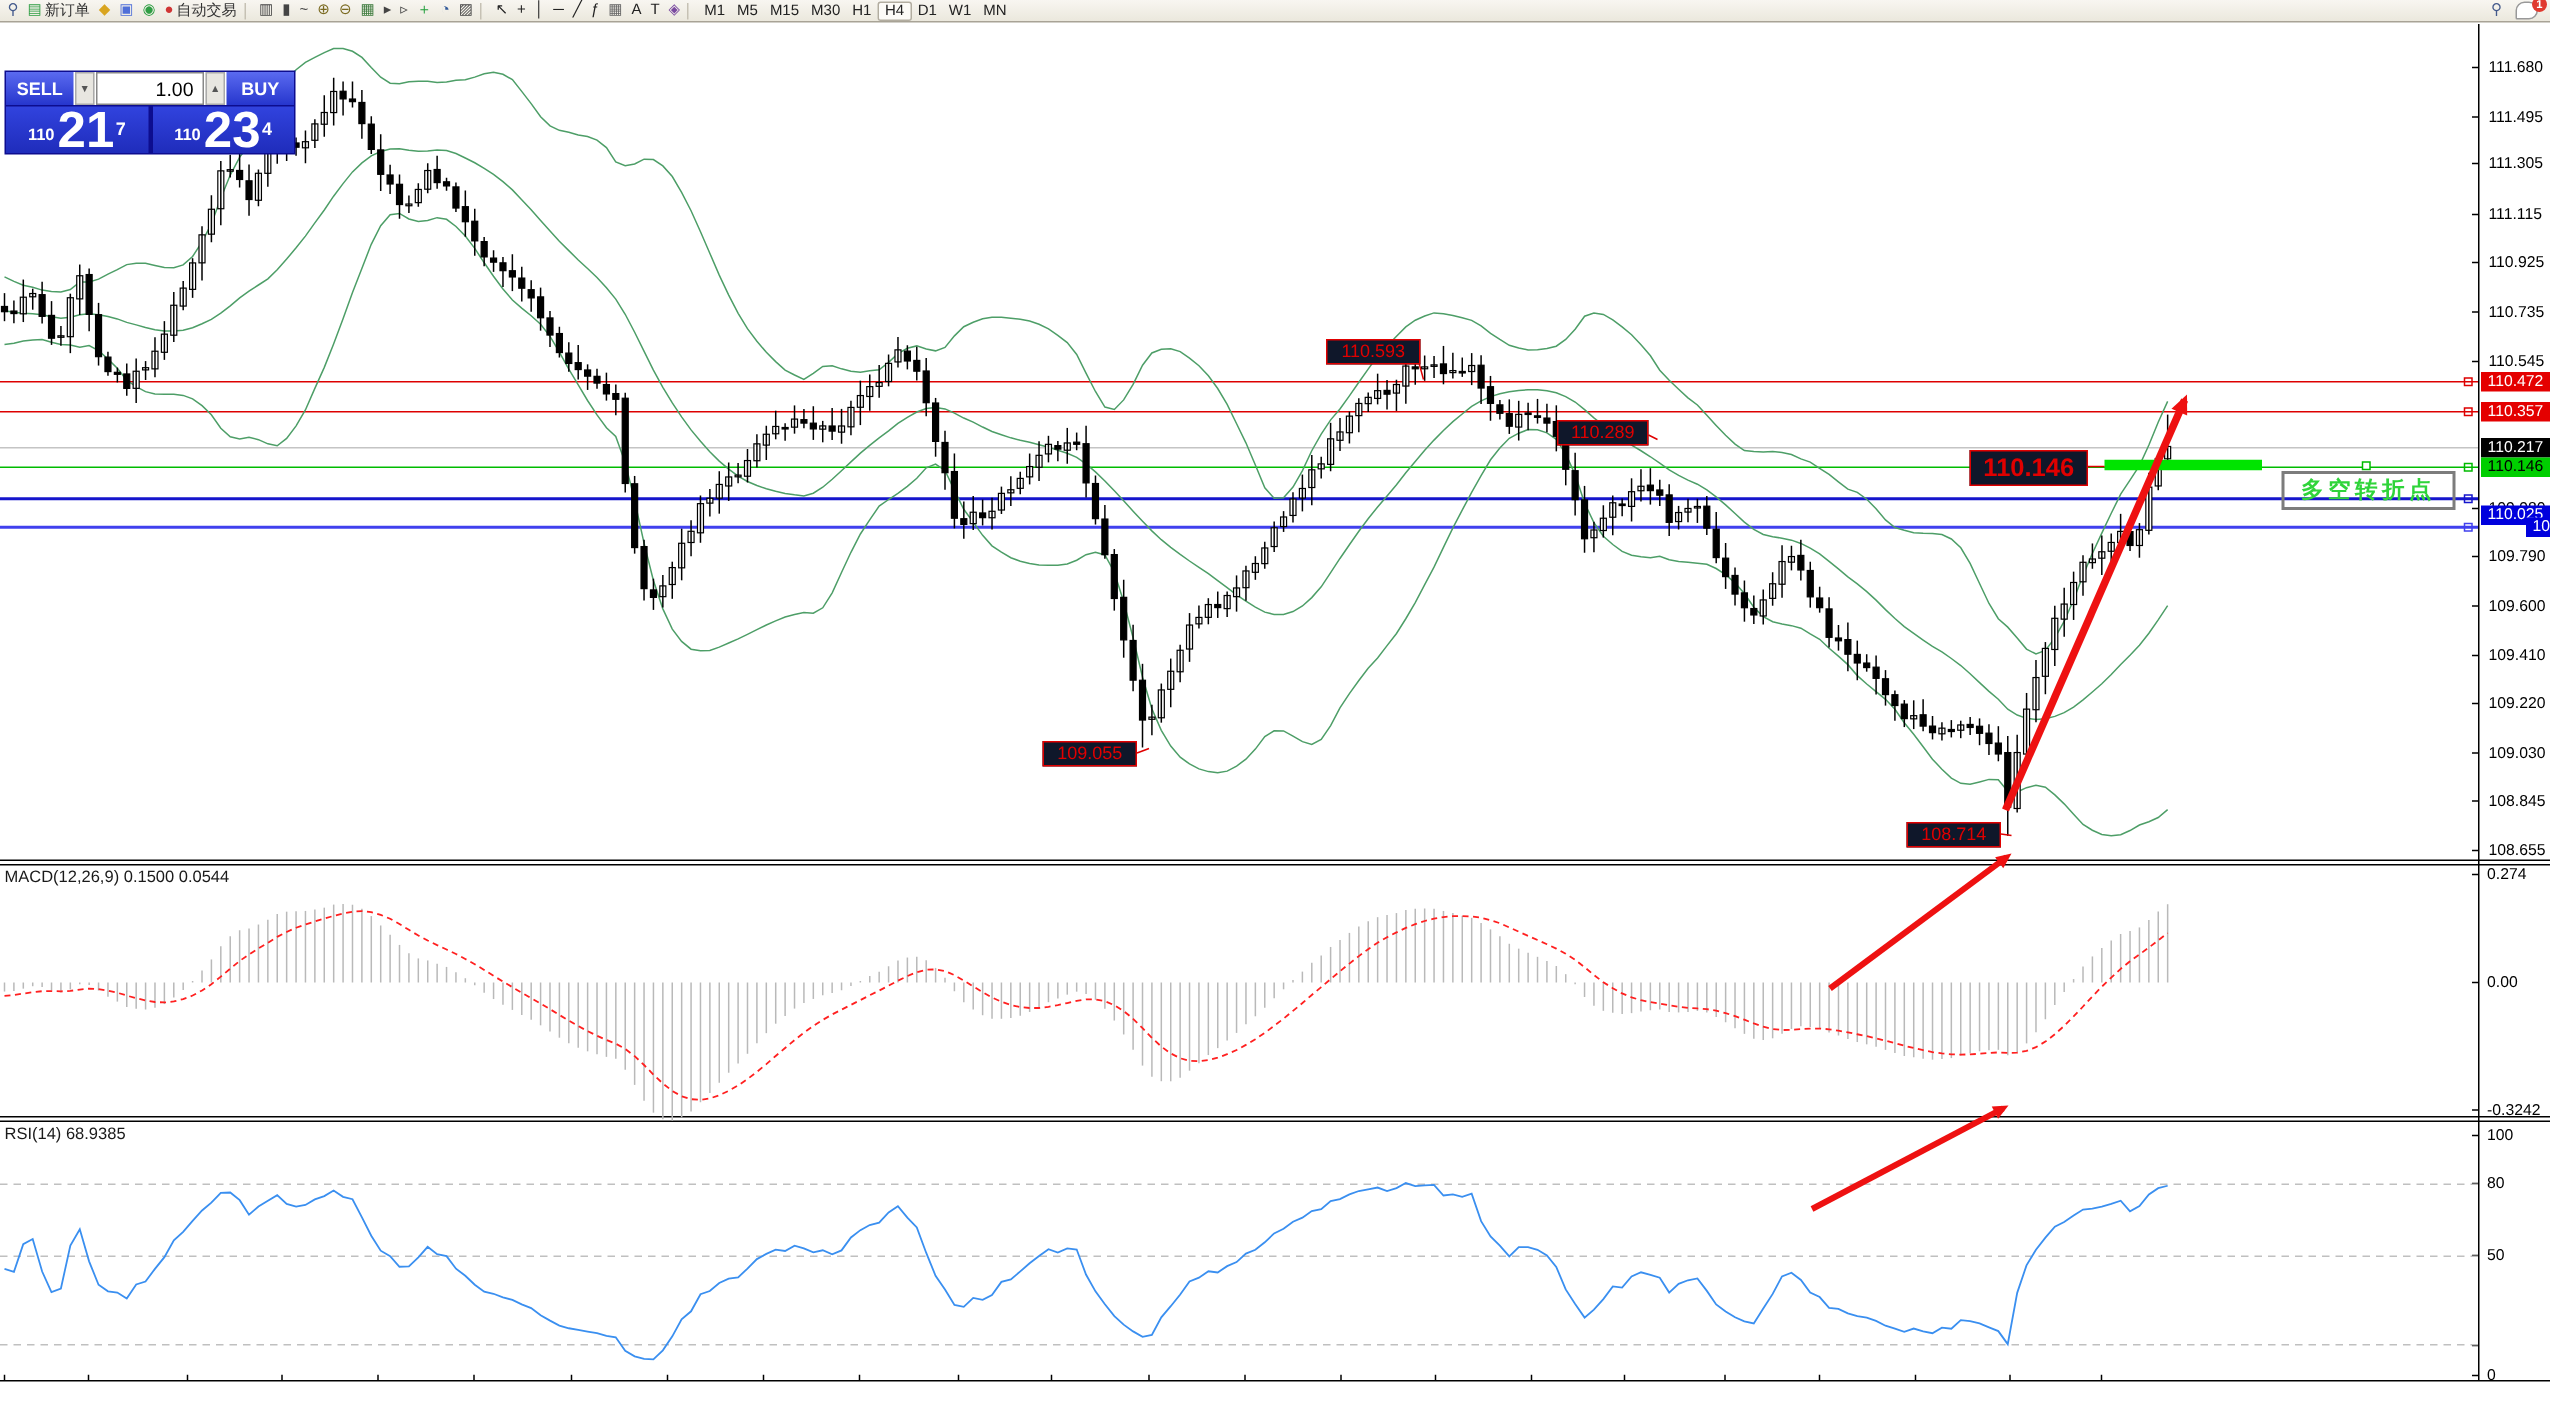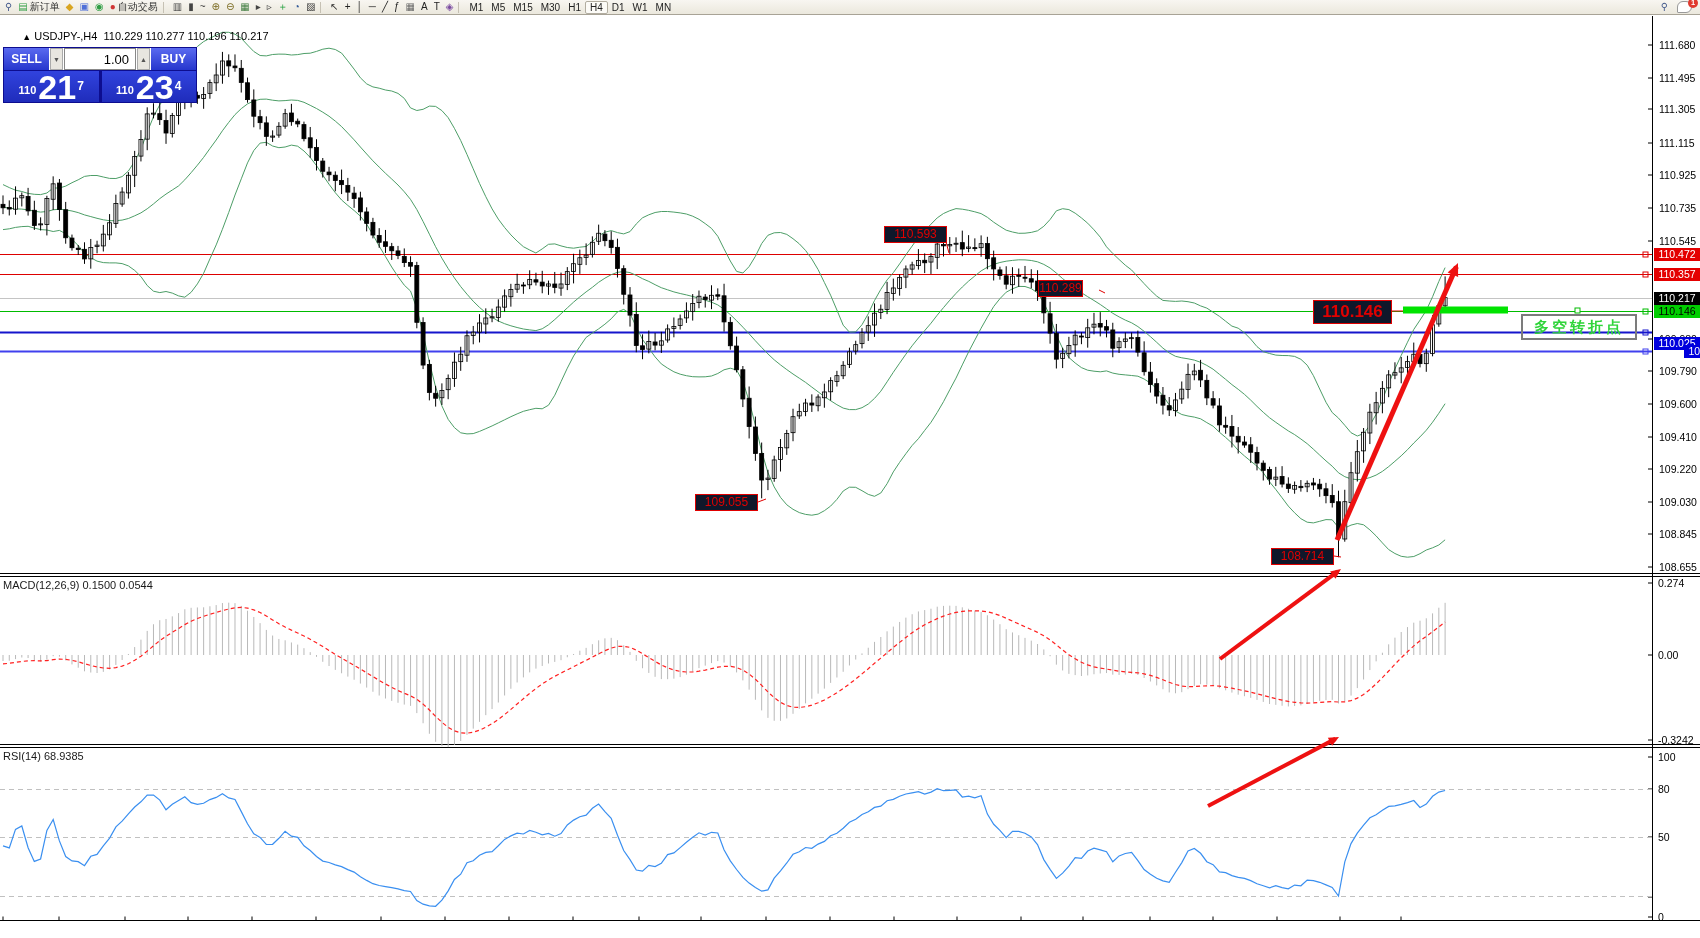--- a/index.html
+++ b/index.html
@@ -920,23 +920,20 @@
         <g>
           <polygon points="1458,263 1458.11420860228,276.9995341492196 1447.6515732093997,272.4292132736293" fill="#ee1111"></polygon>
           <polygon points="1341,569 1335.5199664847546,578.7677649783246 1330.0687823556075,571.4389507602491" fill="#ee1111"></polygon>
           <polygon points="1339,737 1332.0800939431133,745.8065259985912 1327.8235009530185,737.7251682927592" fill="#ee1111"></polygon>
         </g>
         <line x1="1337" y1="540" x2="1456.3988074926633" y2="266.6655398721674" stroke="#ee1111" stroke-width="5"></line>
         <line x1="1220" y1="659" x2="1337.790476332767" y2="571.3872490086858" stroke="#ee1111" stroke-width="4"></line>
         <line x1="1208" y1="806" x2="1335.460913314425" y2="738.8640990939288" stroke="#ee1111" stroke-width="4"></line>
       </svg>
 
-    <div id="ohlc" class="abs" style="top:3px">
-      <span class="tg">▲</span><span>USDJPY-,H4</span>&nbsp;&nbsp;<span>110.229</span> <span>110.277</span> <span>110.196</span> <span>110.217</span>
-    </div>
 
     <div id="trade-panel" class="abs" style="top:32px">
       <div id="tp-row1">
         <div class="tp-btn">SELL</div>
         <div class="tp-spin">▼</div>
         <div id="tp-vol">1.00</div>
         <div class="tp-spin">▲</div>
         <div class="tp-btn">BUY</div>
       </div>
       <div id="tp-row2">
@@ -948,21 +945,21 @@
         <div class="tp-price">
           <span class="sm">110</span>
             <span class="bg">23</span>
             <span class="sp">4</span>
         </div>
       </div>
     </div>
 
     <div id="labels">
         <div class="plabel" style="left: 884px; top: 211px; width: 63px; height: 17px;">110.593</div>
-        <div class="plabel" style="left: 1038px; top: 265px; width: 45px; height: 17px;">110.289</div>
+        <div class="plabel" style="left: 1038px; top: 265px; width: 61px; height: 17px;">110.289</div>
         <div class="plabel big" style="left: 1313px; top: 285px; width: 79px; height: 24px;">110.146</div>
         <div class="plabel" style="left: 695px; top: 479px; width: 63px; height: 17px;">109.055</div>
         <div class="plabel" style="left: 1271px; top: 533px; width: 63px; height: 17px;">108.714</div>
       </div>
 
     <div id="annotation" class="abs" style="left: 1521px; top: 299px; width: 116px; height: 26px; line-height: 22px;">多空转折点</div>
 
     <div class="ind-header abs" style="top:564px">MACD(12,26,9) 0.1500 0.0544</div>
     <div class="ind-header abs" style="top:735px">RSI(14) 68.9385</div>
 

